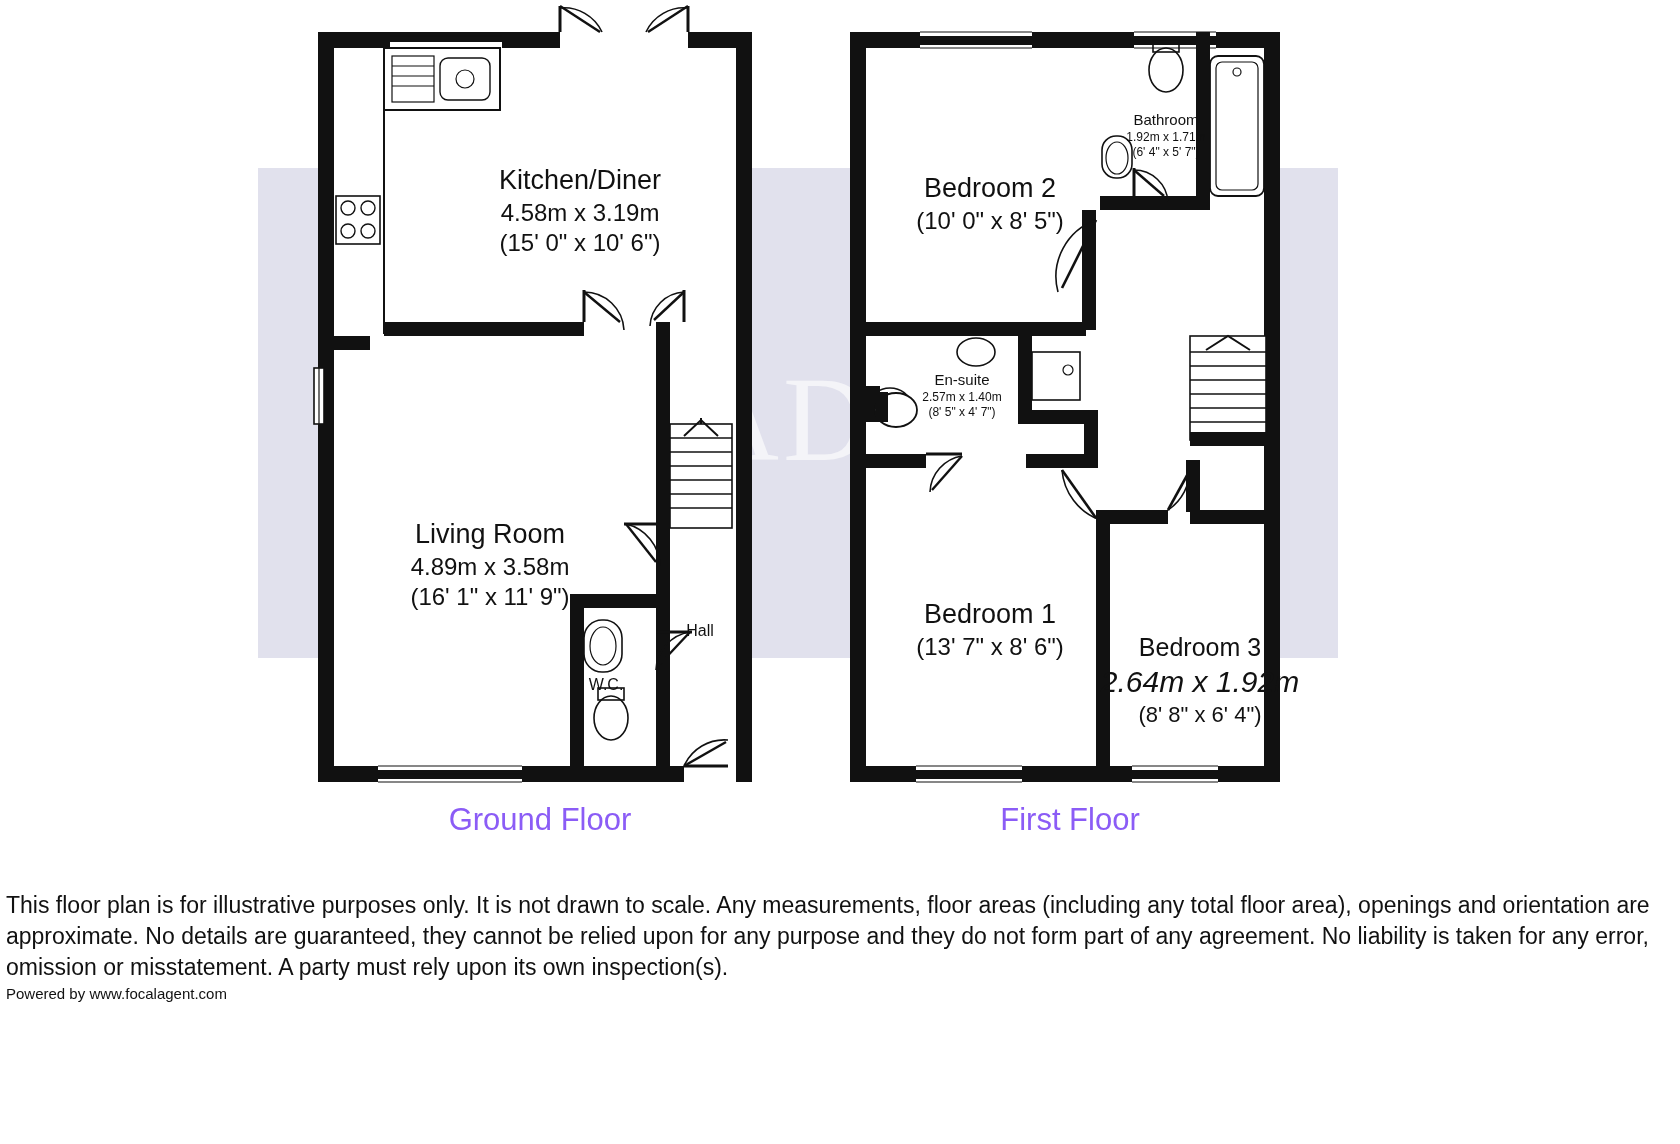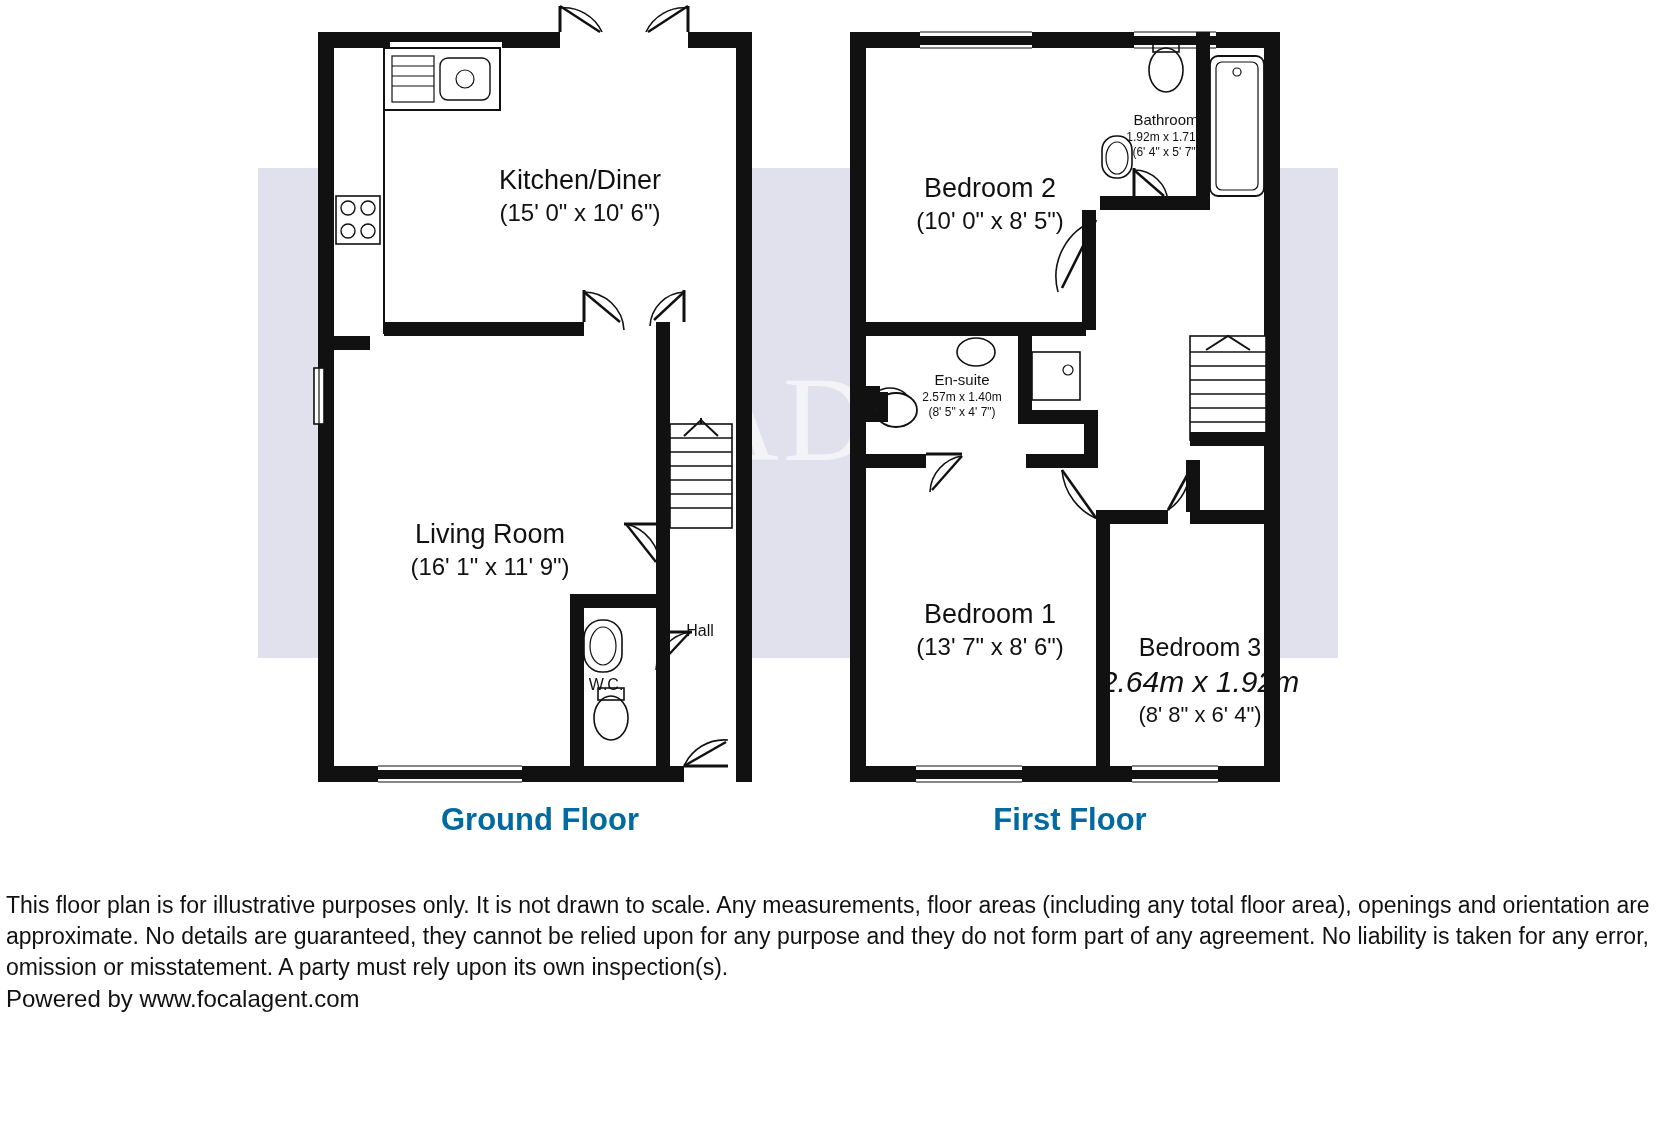--- a/index.html
+++ b/index.html
@@ -92,42 +92,42 @@
     position: absolute;
     text-align: center;
     font-size: 16px;
     color: #111111;
   }
 
   .floor-title {
     position: absolute;
     text-align: center;
     font-size: 31px;
-    font-weight: bold;
-    color: #0369a1;
+    font-weight: normal;
+    color: #8b5cf6;
   }
 
   .footer {
     position: absolute;
     left: 6px;
     top: 890px;
     width: 1660px;
   }
   .footer .area {
     font-size: 25px;
     color: #111111;
     margin-bottom: 26px;
   }
   .footer .disclaimer {
     font-size: 23px;
     line-height: 1.35;
     color: #111111;
   }
   .footer .powered {
-    font-size: 24px;
+    font-size: 15px;
     color: #111111;
     margin-top: 2px;
   }
 </style>
 </head>
 <body>
 
 <div class="watermark-band"></div>
 <div class="wm-L">L</div>
 <div class="wm-bar"></div>
@@ -317,25 +317,27 @@
     <rect x="1190" y="510" width="90" height="14" fill="#111111"></rect>
 
     <path d="M1168 510 A 50 50 0 0 0 1190 468" stroke="#111111" stroke-width="1.6" fill="none"></path>
     <line x1="1168" y1="510" x2="1190" y2="470" stroke="#111111" stroke-width="2.6"></line>
     <rect x="1186" y="460" width="14" height="52" fill="#111111"></rect>
   </g>
 </svg>
 
 <div class="room-label" style="left:390px; top:164px; width:380px;">
   <span class="name">Kitchen/Diner</span>
+  <span class="dim">4.58m x 3.19m</span>
   <span class="dimft">(15' 0" x 10' 6")</span>
 </div>
 
 <div class="room-label" style="left:340px; top:518px; width:300px;">
   <span class="name">Living Room</span>
+  <span class="dim">4.89m x 3.58m</span>
   <span class="dimft">(16' 1" x 11' 9")</span>
 </div>
 
 <div class="tiny-label" style="left:655px; top:622px; width:90px;">Hall</div>
 <div class="tiny-label" style="left:558px; top:676px; width:96px;">W.C.</div>
 
 <div class="room-label" style="left:840px; top:172px; width:300px;">
   <span class="name">Bedroom 2</span>
   <span class="dimft">(10' 0" x 8' 5")</span>
 </div>

